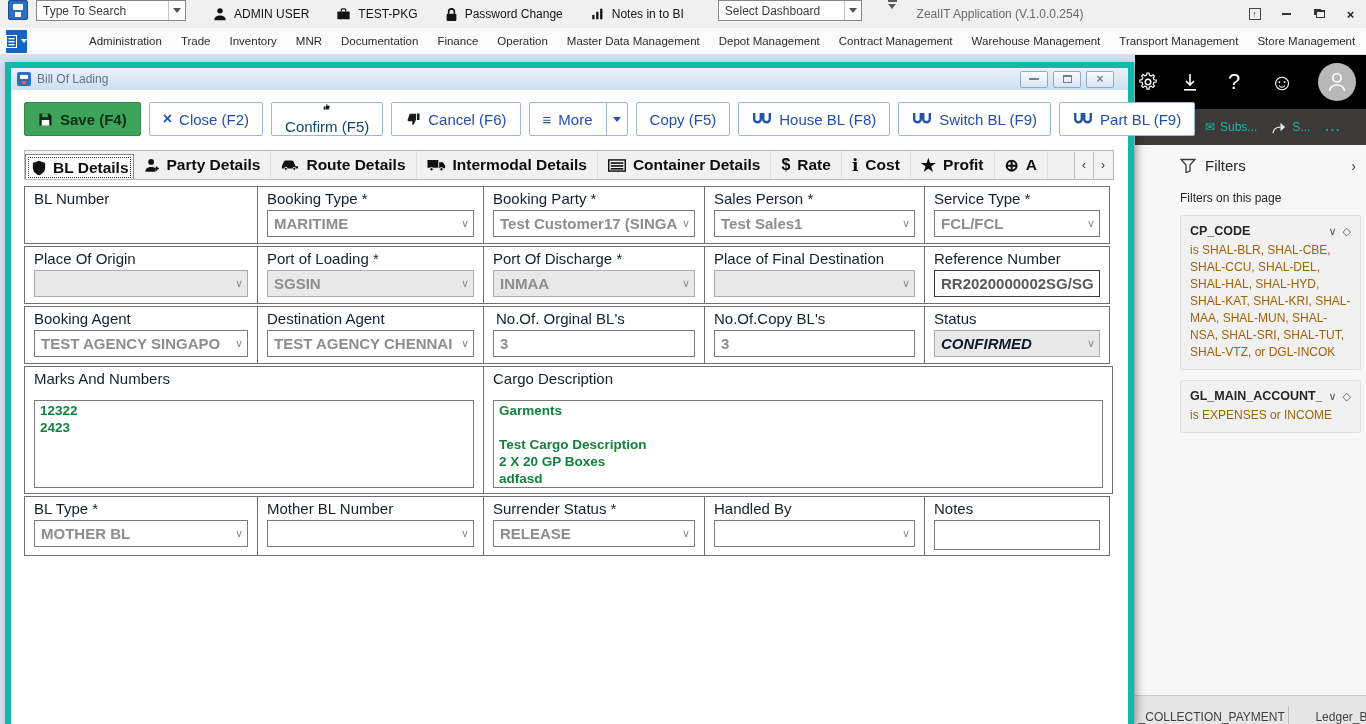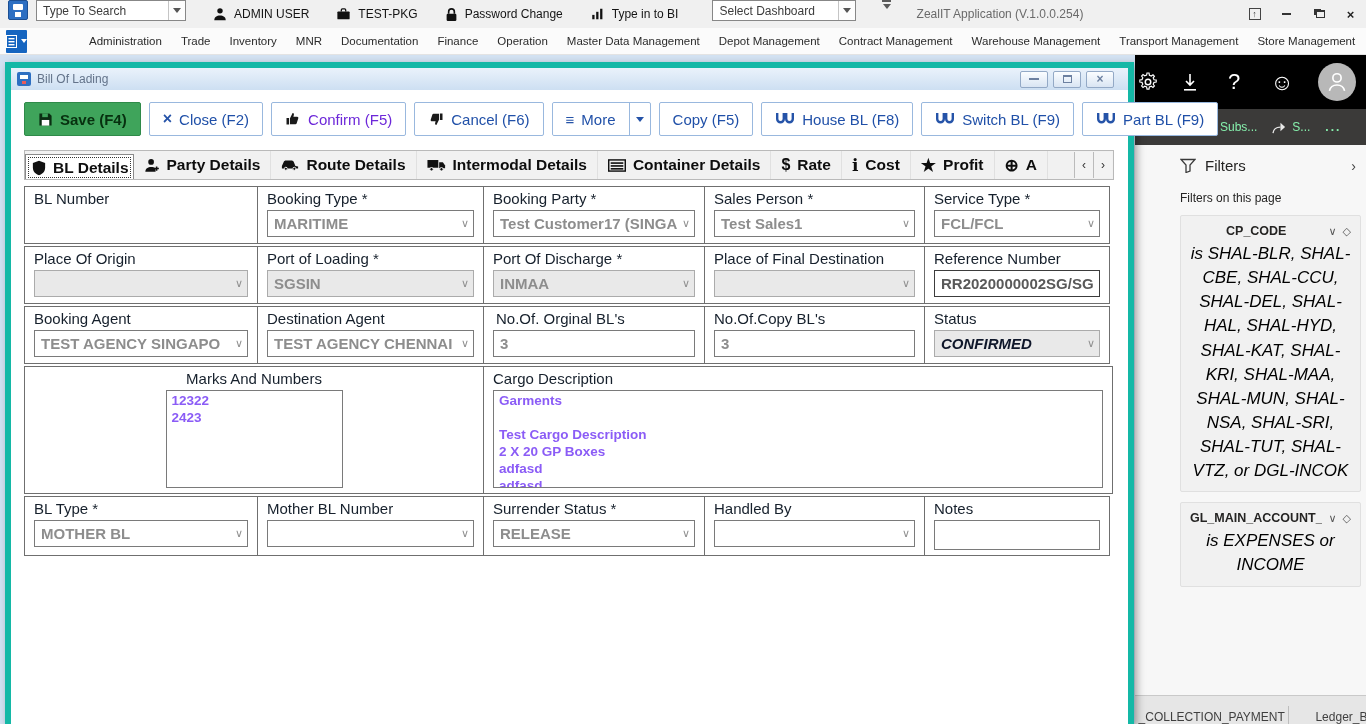--- a/index.html
+++ b/index.html
@@ -41,31 +41,31 @@
   .menu-items { display:flex; align-items:center; gap:19px; margin-left:22px; font-size:11.5px; color:#2b2b2b; white-space:nowrap; }
 
   
   .workspace { position:absolute; left:0; top:55px; width:1135px; height:669px; background:#d3e2f2; }
 
   
   .bi-region { position:absolute; left:1135px; top:55px; width:231px; height:669px; background:#f7f7f7; }
   .bi-black { height:54px; background:#000; display:flex; align-items:center; color:#fff; position:relative; }
   .bi-black .ic { position:absolute; top:0; height:54px; display:flex; align-items:center; justify-content:center; }
   .bi-gray { height:36px; background:#3b3a39; display:flex; align-items:center; gap:15px; padding:0 10px;
-             color:#86efac; font-size:12px; white-space:nowrap; overflow:hidden;}
+             color:#14b8a6; font-size:12px; white-space:nowrap; overflow:hidden;}
   .bi-gray .gi { display:flex; align-items:center; gap:5px; }
   .bi-filters { position:relative; height:550px; background:#f7f7f7; padding:12px 6px 0 45px; }
   .flt-head { display:flex; align-items:center; gap:9px; font-size:15px; color:#252423; }
   .flt-expand { position:absolute; right:10px; top:13px; font-size:14px; color:#444; }
   .flt-section { margin-top:17px; font-size:12px; color:#252423; }
-  .flt-card { margin-top:10px; background:#f1f1f1; border:1px solid #e0e0e0; border-radius:2px; padding:8px 9px; width:181px;text-align:center; }
+  .flt-card { margin-top:10px; background:#f1f1f1; border:1px solid #e0e0e0; border-radius:2px; padding:8px 9px; width:181px; }
   .flt-card-head { display:flex; align-items:center; }
   .flt-card-name { flex:1; font-size:12.5px; font-weight:bold; color:#252423; white-space:nowrap; overflow:hidden; }
   .flt-card-ic { color:#555; font-size:11px; margin-left:6px; }
-  .flt-card-body { margin-top:4px; font-size:17px; color:#000000; line-height:1.42;font-style:italic; }
+  .flt-card-body { margin-top:4px; font-size:12px; color:#a16207; line-height:1.42; }
   .bi-bottom { height:29px; background:#e6e6e6; border-top:1px solid #c9c9c9; display:flex; align-items:flex-end;
                font-size:12px; color:#3f3f3f; }
   .pagetab1 { width:158px; text-align:center; white-space:nowrap; overflow:hidden; }
   .pagediv { width:1px; height:18px; background:#bdbdbd; }
   .pagetab2 { padding-left:26px; white-space:nowrap; overflow:hidden; }
   .avatar { width:38px; height:38px; border-radius:50%; background:#b8b8b8; display:flex; align-items:center; justify-content:center; }
 
   
   .strip { position:absolute; left:1px; top:0; width:31px; height:640px; }
   .st { position:absolute; left:0; width:30px; }
@@ -98,21 +98,21 @@
   .dbtn .ming { background:#6c80a0; width:10px;}
   .dbtn .maxsq { width:9px; height:8px; border:1px solid #6c80a0; border-top-width:2px;}
   .dbtn .xg { font-size:12px; font-weight:bold;}
   .dbody { padding:12px 9px 0 9px; height:640px; background:#fff; }
 
   
   .tb { display:flex; gap:8px; height:34px; margin-left:4px;}
   .btn { display:flex; align-items:center; justify-content:center; gap:7px; padding:0 13px; background:#fff;
          border:1px solid #99b8de; border-radius:2px; font-size:15px; color:#2050a8; white-space:nowrap; }
   .btn-save { background:#3fa45b; border-color:#2f8a49; color:#07300f; font-weight:bold; }
-  .btn-confirm { color:#6d28d9; }
+  .btn-confirm { color:#0c4a6e;flex-direction:column; }
   .btn-split { display:flex; border:1px solid #99b8de; border-radius:2px; }
   .btn-split .btn { border:none; }
   .btn-split .caret { width:21px; display:flex; align-items:center; justify-content:center; border-left:1px solid #99b8de; }
   .xglyph { font-weight:bold; font-size:16px; color:#2553a8;}
   .moreglyph { font-weight:bold; font-size:15px; color:#2553a8; font-style:italic;}
 
   
   .tabs { position:relative; margin-top:14px; margin-left:4px; width:1090px; height:30px; background:#f1f1f1;
           border:1px solid #b9b9b9; display:flex; align-items:stretch; overflow:hidden;}
   .tab { display:flex; align-items:center; gap:7px; padding:0 10px; font-size:15.5px; font-weight:bold; color:#0d0d0d;
@@ -121,33 +121,33 @@
   .tabscroll { position:absolute; right:1px; top:1px; bottom:1px; display:flex; }
   .tsc { width:19px; background:#f3f3f3; border-left:1px solid #bbb; display:flex; align-items:center; justify-content:center;
          font-size:12px; color:#333;}
 
   
   .form { margin-top:6px; margin-left:4px; display:flex; flex-direction:column; gap:2px; }
   .frow { display:flex; }
   .cell { border:1px solid #6f6f6f; background:#fff; padding:3px 9px 5px 9px; display:flex; flex-direction:column; }
   .cell + .cell { margin-left:-1px; }
   .c1{width:234px;} .c2{width:227px;} .c3{width:222px;} .c4{width:221px;} .c5{width:186px;}
-  .c12{width:460px;align-items:center;} .c345{width:630px;}
+  .c12{width:460px;} .c345{width:630px;}
   .r-std .cell{height:58px;} .r-big .cell{height:128px;} .r-last .cell{height:60px;}
   .lbl { font-size:15px; color:#16202c; white-space:nowrap; overflow:hidden;}
   .inp { margin-top:3px; height:27px; border:1px solid #7a7a7a; background:#fff; padding:0 6px;
          font-family:"Liberation Sans",sans-serif; font-size:15px; font-weight:bold; color:#8d8d8d; width:100%; }
   .inp.ref { border-color:#3c3c3c; color:#595959; }
   .sel { margin-top:3px; height:27px; border:1px solid #7a7a7a; background:#fff; padding:0 4px 0 6px;
          display:flex; align-items:center; justify-content:space-between; }
   .sel-val { font-size:15px; font-weight:bold; color:#8d8d8d; white-space:nowrap; overflow:hidden; }
   .chev { color:#8f8f8f; font-size:11px; margin-left:4px; }
   .sel.dis { background:#e9e9e9; border-color:#ababab; }
-  .ta { margin-top:3px; flex:1; border:1px solid #7a7a7a; resize:none; overflow:hidden; padding:1px 5px;
-        font-family:"Liberation Sans",sans-serif; font-size:13.5px; font-weight:bold; color:#8b5cf6; line-height:17px;}
+  .ta { margin-top:13px; flex:1; border:1px solid #7a7a7a; resize:none; overflow:hidden; padding:1px 5px;
+        font-family:"Liberation Sans",sans-serif; font-size:13.5px; font-weight:bold; color:#15803d; line-height:17px;}
   .notes-inp { margin-top:3px; height:30px; border:1px solid #7a7a7a; width:100%; padding:0 6px;
          font-family:"Liberation Sans",sans-serif; font-size:15px; font-weight:bold; color:#8d8d8d;}
 </style>
 </head>
 <body>
 
 <div class="screen">
 
   <div class="titlebar">
     <div class="app-icon"></div>
@@ -177,21 +177,21 @@
           <path d="M4.5 8V5.5a3.5 3.5 0 017 0V8" fill="none" stroke="#111" stroke-width="2"></path>
         </svg>
       <span>Password Change</span>
     </div>
     <div class="quick">
       <svg width="15" height="14" viewBox="0 0 16 16">
           <rect x="2" y="9" width="2.6" height="5" fill="#111"></rect>
           <rect x="6.5" y="5.5" width="2.6" height="8.5" fill="#111"></rect>
           <rect x="11" y="2" width="2.6" height="12" fill="#111"></rect>
         </svg>
-      <span>Type in to BI</span>
+      <span>Notes in to BI</span>
     </div>
     <div class="combo dash-combo">
       <span class="combo-text">Select Dashboard</span>
       <span class="combo-btn">
           <span class="tri"></span>
         </span>
     </div>
     <div class="grip">
       <span class="bar"></span>
       <span class="tri"></span>

